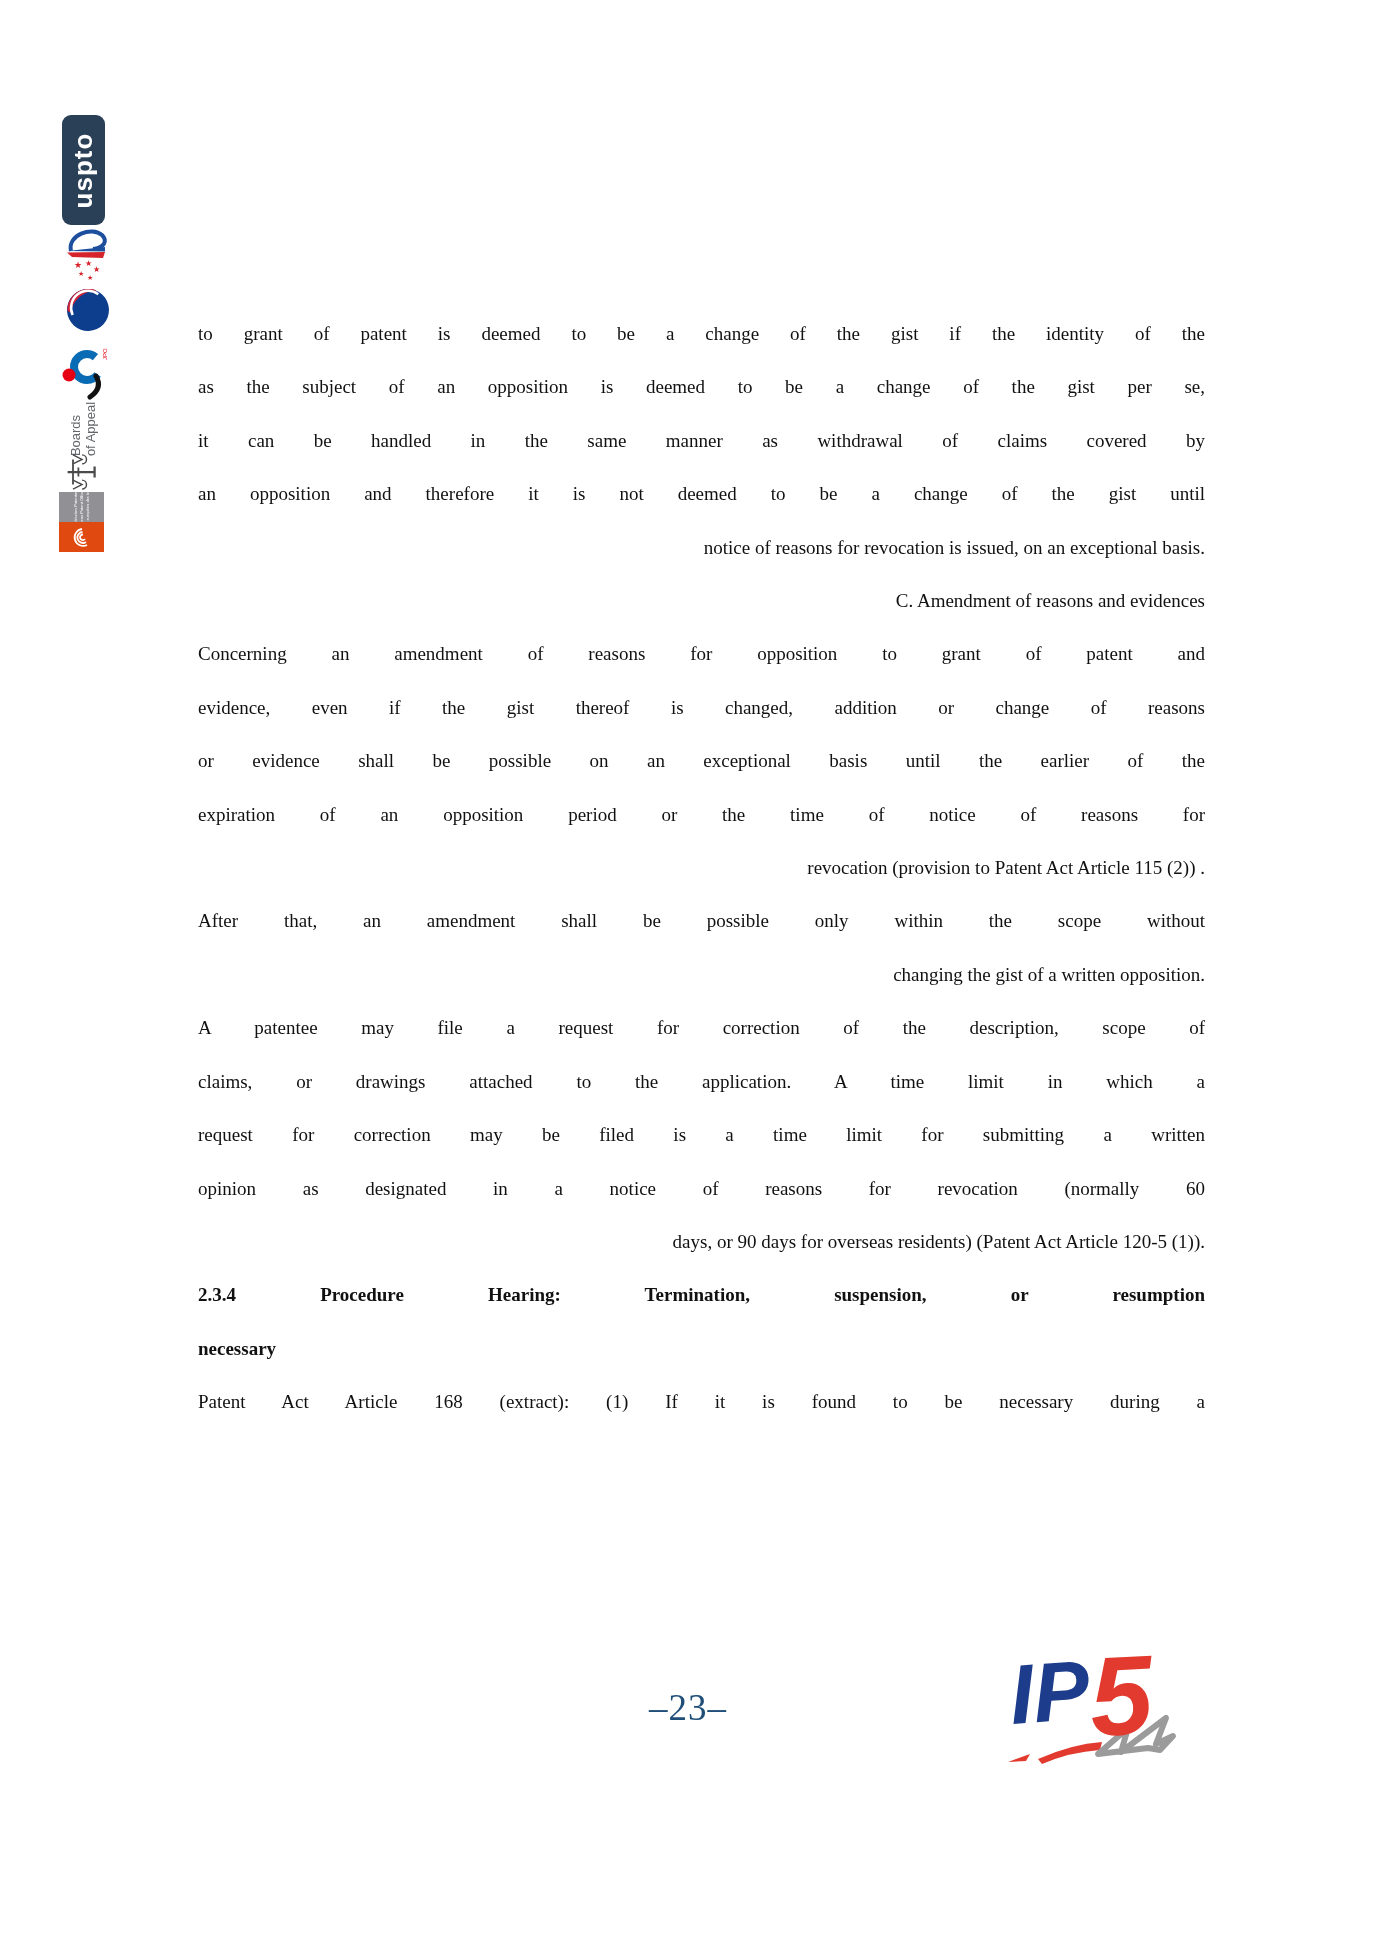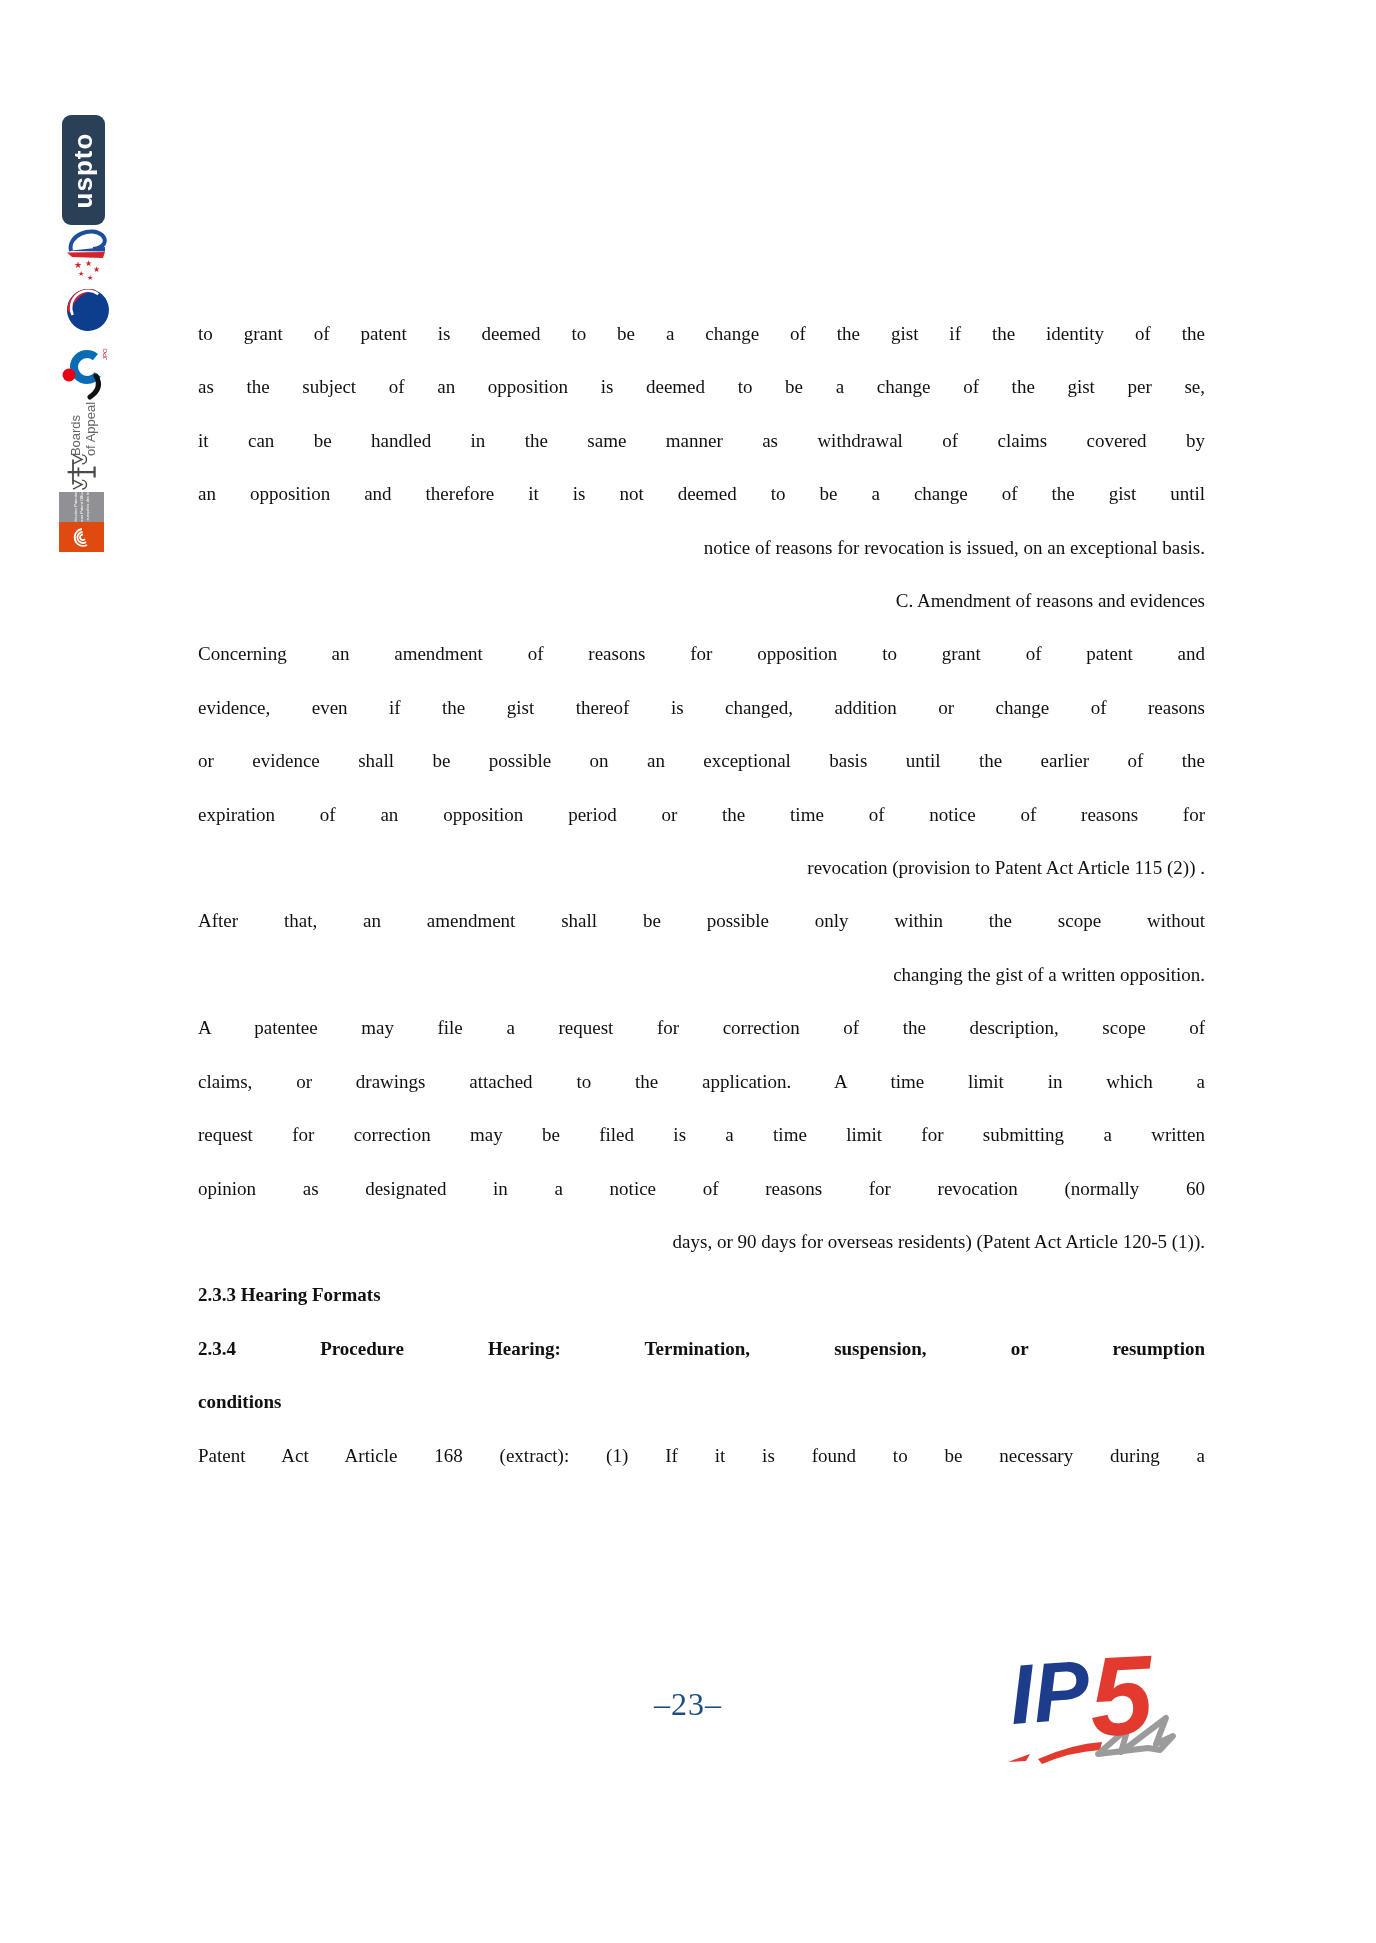--- a/index.html
+++ b/index.html
@@ -39,21 +39,21 @@
   }
   .text-block .line{width:100%;}
   .text-block .j {text-align:justify;text-align-last:justify;}
   .text-block .l {text-align:right;}
   .text-block .jb{text-align:justify;text-align-last:justify;font-weight:bold;}
   .text-block .lb{text-align:left;font-weight:bold;}
 
   
   .page-number{
     position:absolute;left:50%;top:1686px;transform:translateX(-50%);
-    color:#1f4e79;font-size:32px;letter-spacing:1px;
+    color:#1f4e79;font-size:37px;letter-spacing:1px;
   }
   .ip5-logo{position:absolute;left:1000px;top:1626px;width:185px;height:150px;}
 </style>
 </head>
 <body>
 
 <div class="page">
 
   <aside class="logo-rail">
 
@@ -143,23 +143,22 @@
       <div class="line j">or evidence shall be possible on an exceptional basis until the earlier of the</div>
       <div class="line j">expiration of an opposition period or the time of notice of reasons for</div>
       <div class="line l">revocation (provision to Patent Act Article 115 (2)) .</div>
       <div class="line j">After that, an amendment shall be possible only within the scope without</div>
       <div class="line l">changing the gist of a written opposition.</div>
       <div class="line j">A patentee may file a request for correction of the description, scope of</div>
       <div class="line j">claims, or drawings attached to the application. A time limit in which a</div>
       <div class="line j">request for correction may be filed is a time limit for submitting a written</div>
       <div class="line j">opinion as designated in a notice of reasons for revocation (normally 60</div>
       <div class="line l">days, or 90 days for overseas residents) (Patent Act Article 120-5 (1)).</div>
-      <div class="line lb">2.3.3 Hearing Formats</div>
       <div class="line jb">2.3.4 Procedure Hearing: Termination, suspension, or resumption</div>
-      <div class="line lb">conditions</div>
+      <div class="line lb">necessary</div>
       <div class="line j">Patent Act Article 168 (extract): (1) If it is found to be necessary during a</div>
     </main>
 
   <div class="page-number">–23–</div>
 
   <div class="ip5-logo">
     <svg width="185" height="150" viewBox="0 0 185 150">
       <path d="M8,136 L30,128 L26,135 Z" fill="#e23a2e"></path>
       <path d="M38,133 Q72,118 102,116 L100,124 Q70,126 42,138 Z" fill="#e23a2e"></path>
       <path d="M98,128 L128,102 L121,126 L166,92 L156,118 L173,110 L160,124 L148,122 Z" fill="none" stroke="#9b9b9b" stroke-width="6" stroke-linejoin="round"></path>

